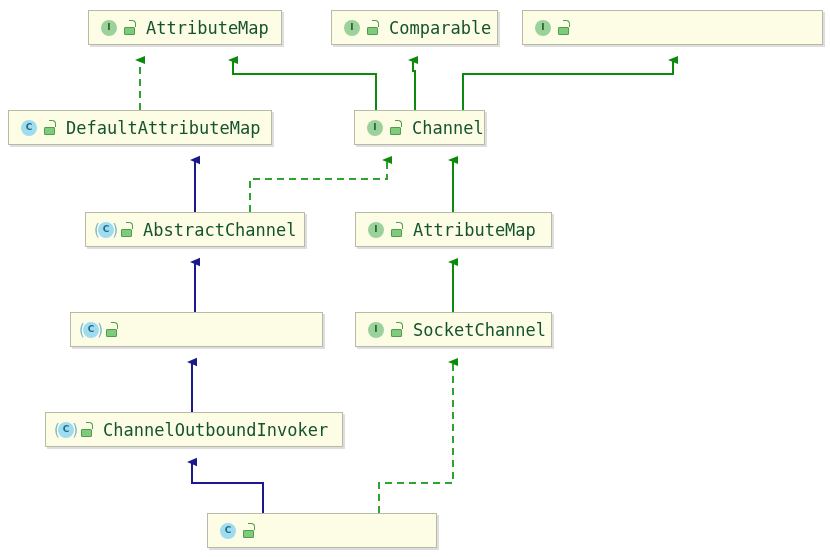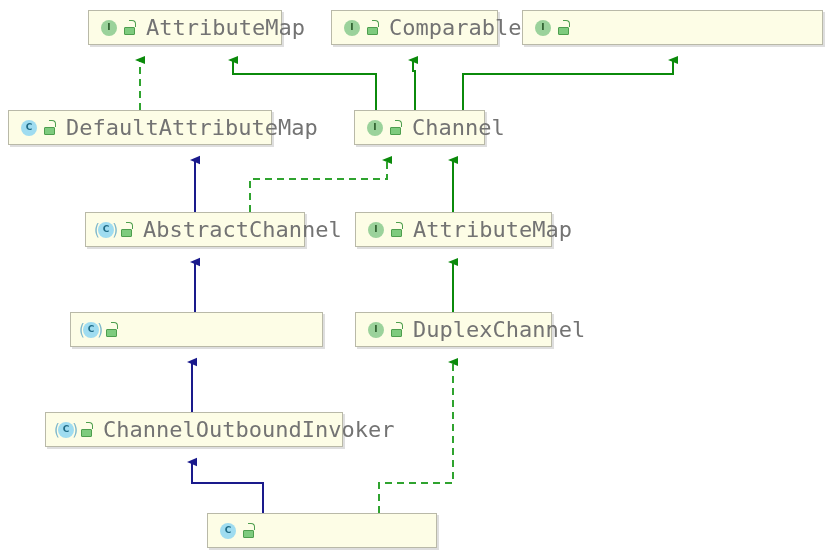--- a/index.html
+++ b/index.html
@@ -103,22 +103,22 @@
     width: 7px;
     height: 7px;
     border: 1.5px solid #4e9e4e;
     border-bottom: none;
     border-left: none;
     border-radius: 0 4px 0 0;
     box-sizing: border-box;
   }
   .node-label {
     font-family: "DejaVu Sans Mono", monospace;
-    font-size: 22px;
-    color: #737373;
+    font-size: 17px;
+    color: #14532d;
     white-space: nowrap;
     letter-spacing: 0px;
   }
 </style>
 </head>
 <body>
 
 <div id="diagram">
 
   <svg id="edges" width="830" height="557" viewBox="0 0 830 557">
@@ -243,21 +243,21 @@
         </span>
       </div>
       <div class="node" style="left: 355px; top: 312px; width: 197px; height: 35px;">
         <span class="icon-kind kind-interface">
           <span class="kind-disc">I</span>
         </span>
         <span class="icon-lock">
           <span class="lock-shackle"></span>
           <span class="lock-body"></span>
         </span>
-        <span class="node-label">DuplexChannel</span>
+        <span class="node-label">SocketChannel</span>
       </div>
       <div class="node" style="left: 45px; top: 412px; width: 298px; height: 35px;">
         <span class="icon-kind kind-class">
           <span class="abstract-paren left">(</span>
           <span class="abstract-paren right">)</span>
           <span class="kind-disc">C</span>
         </span>
         <span class="icon-lock">
           <span class="lock-shackle"></span>
           <span class="lock-body"></span>

